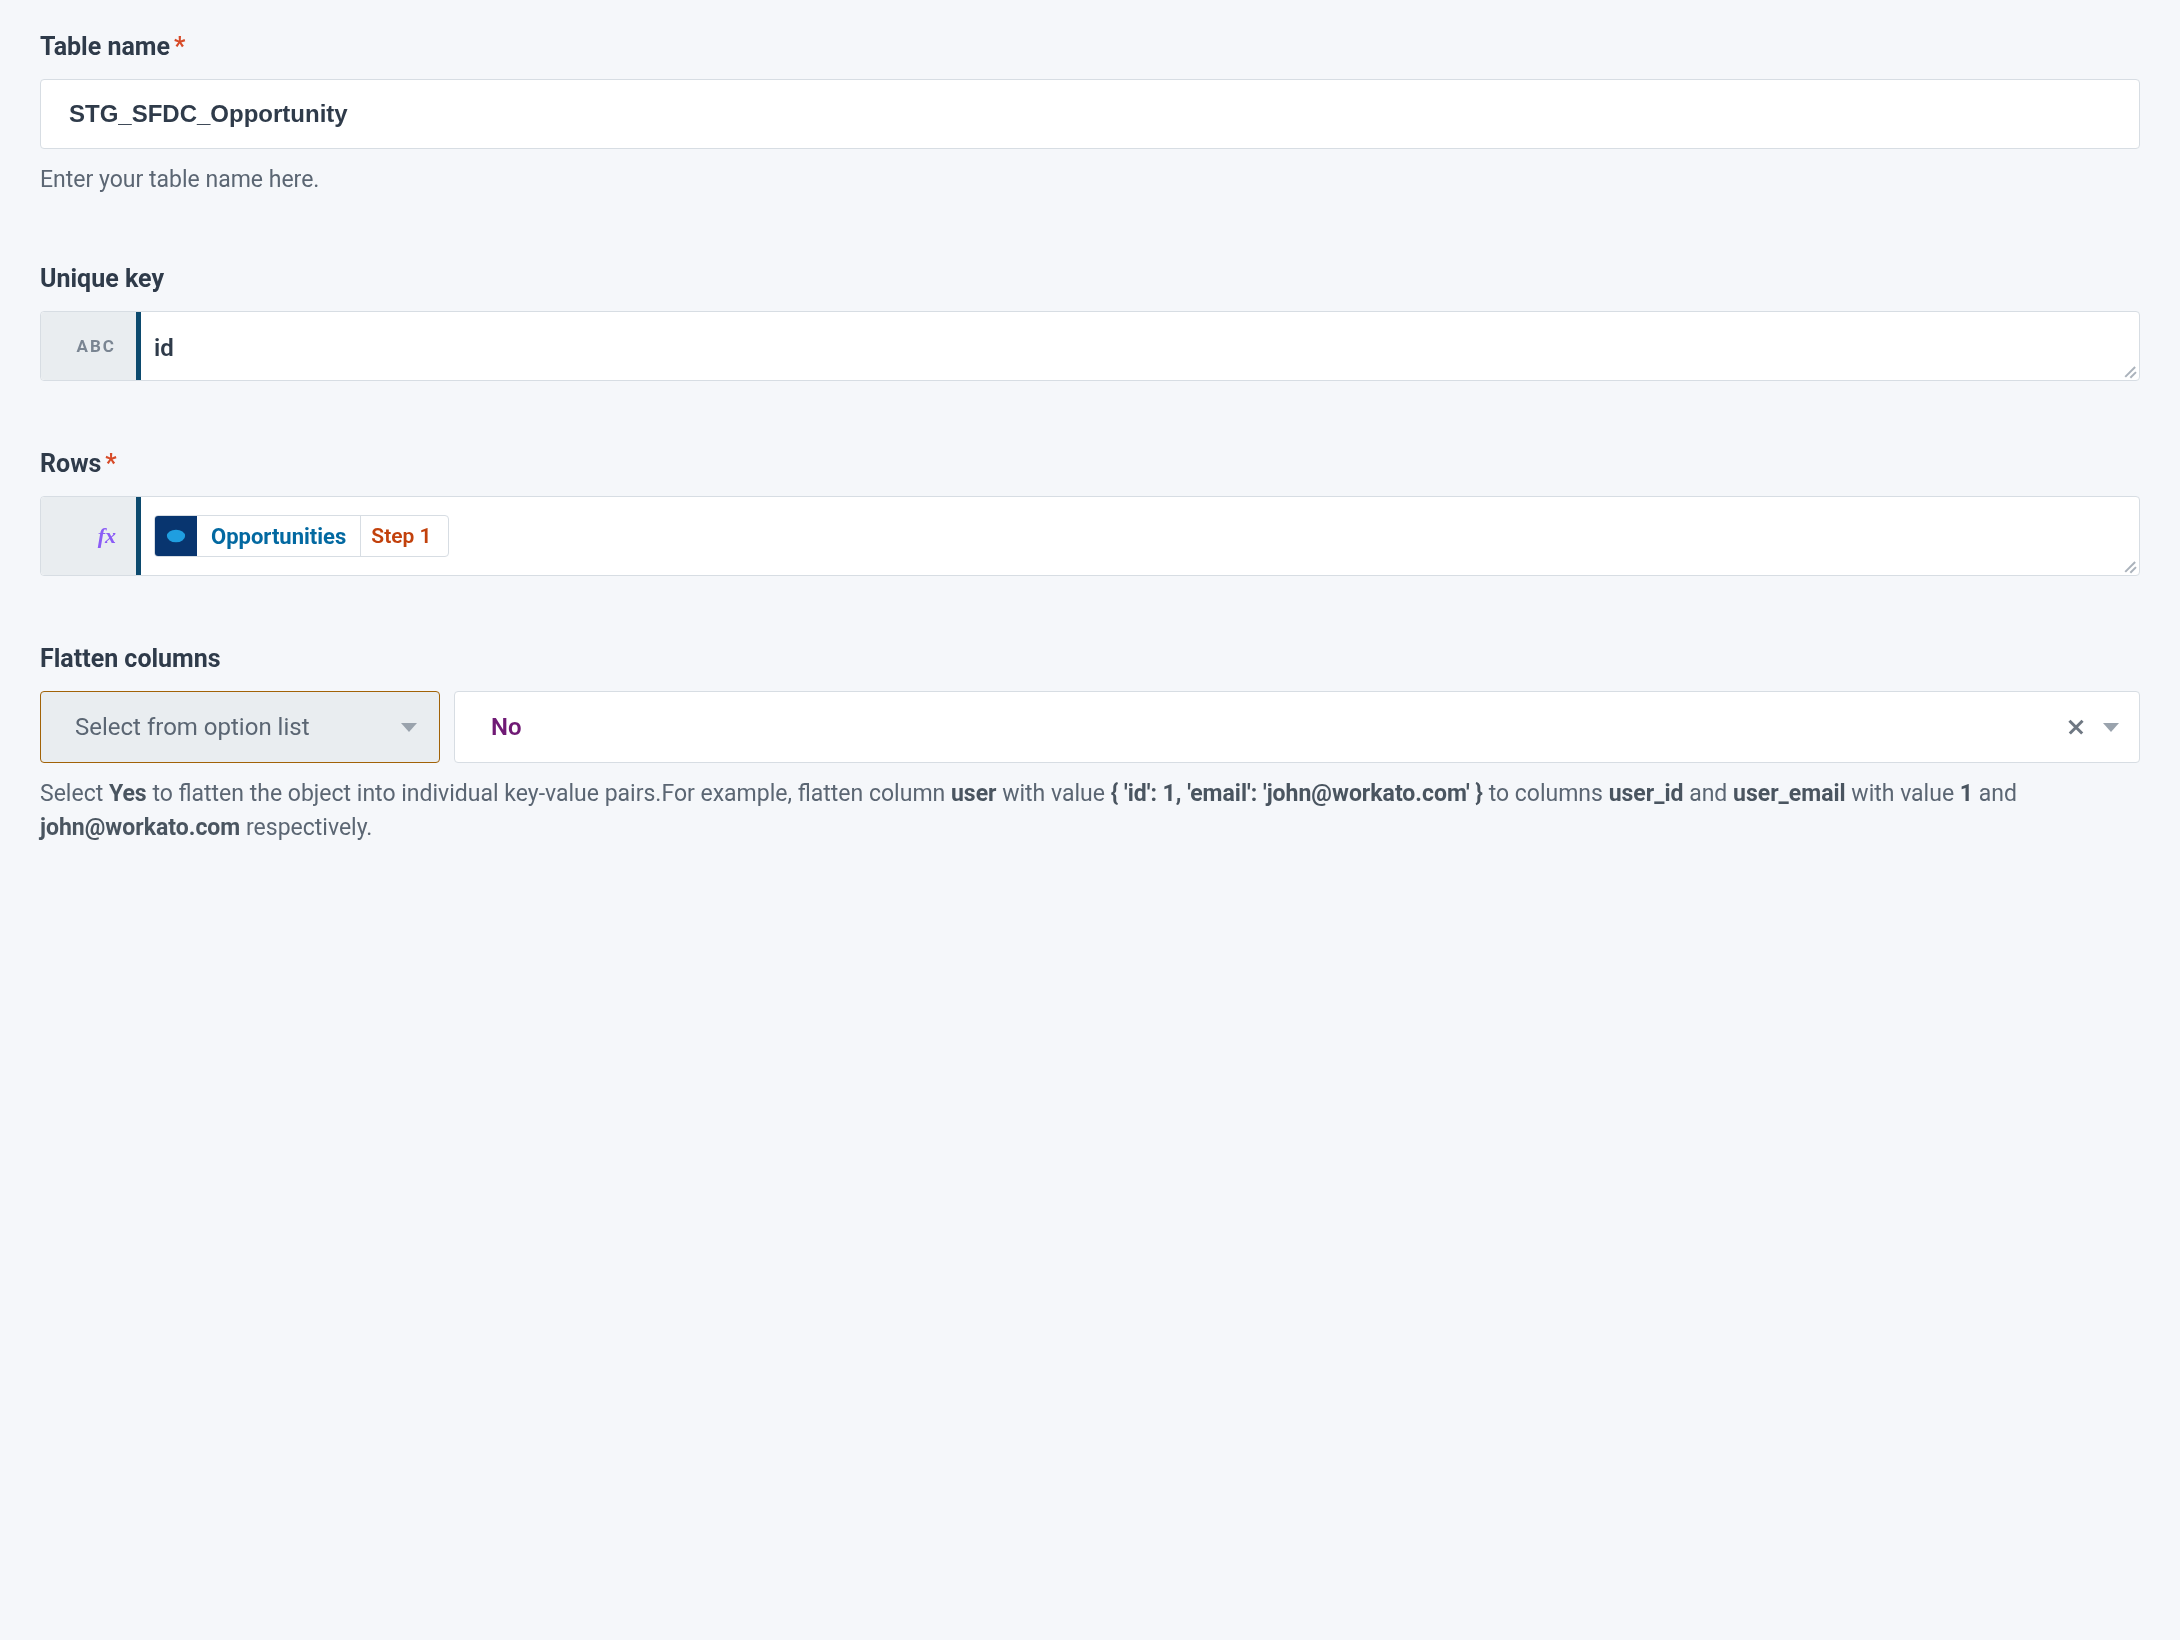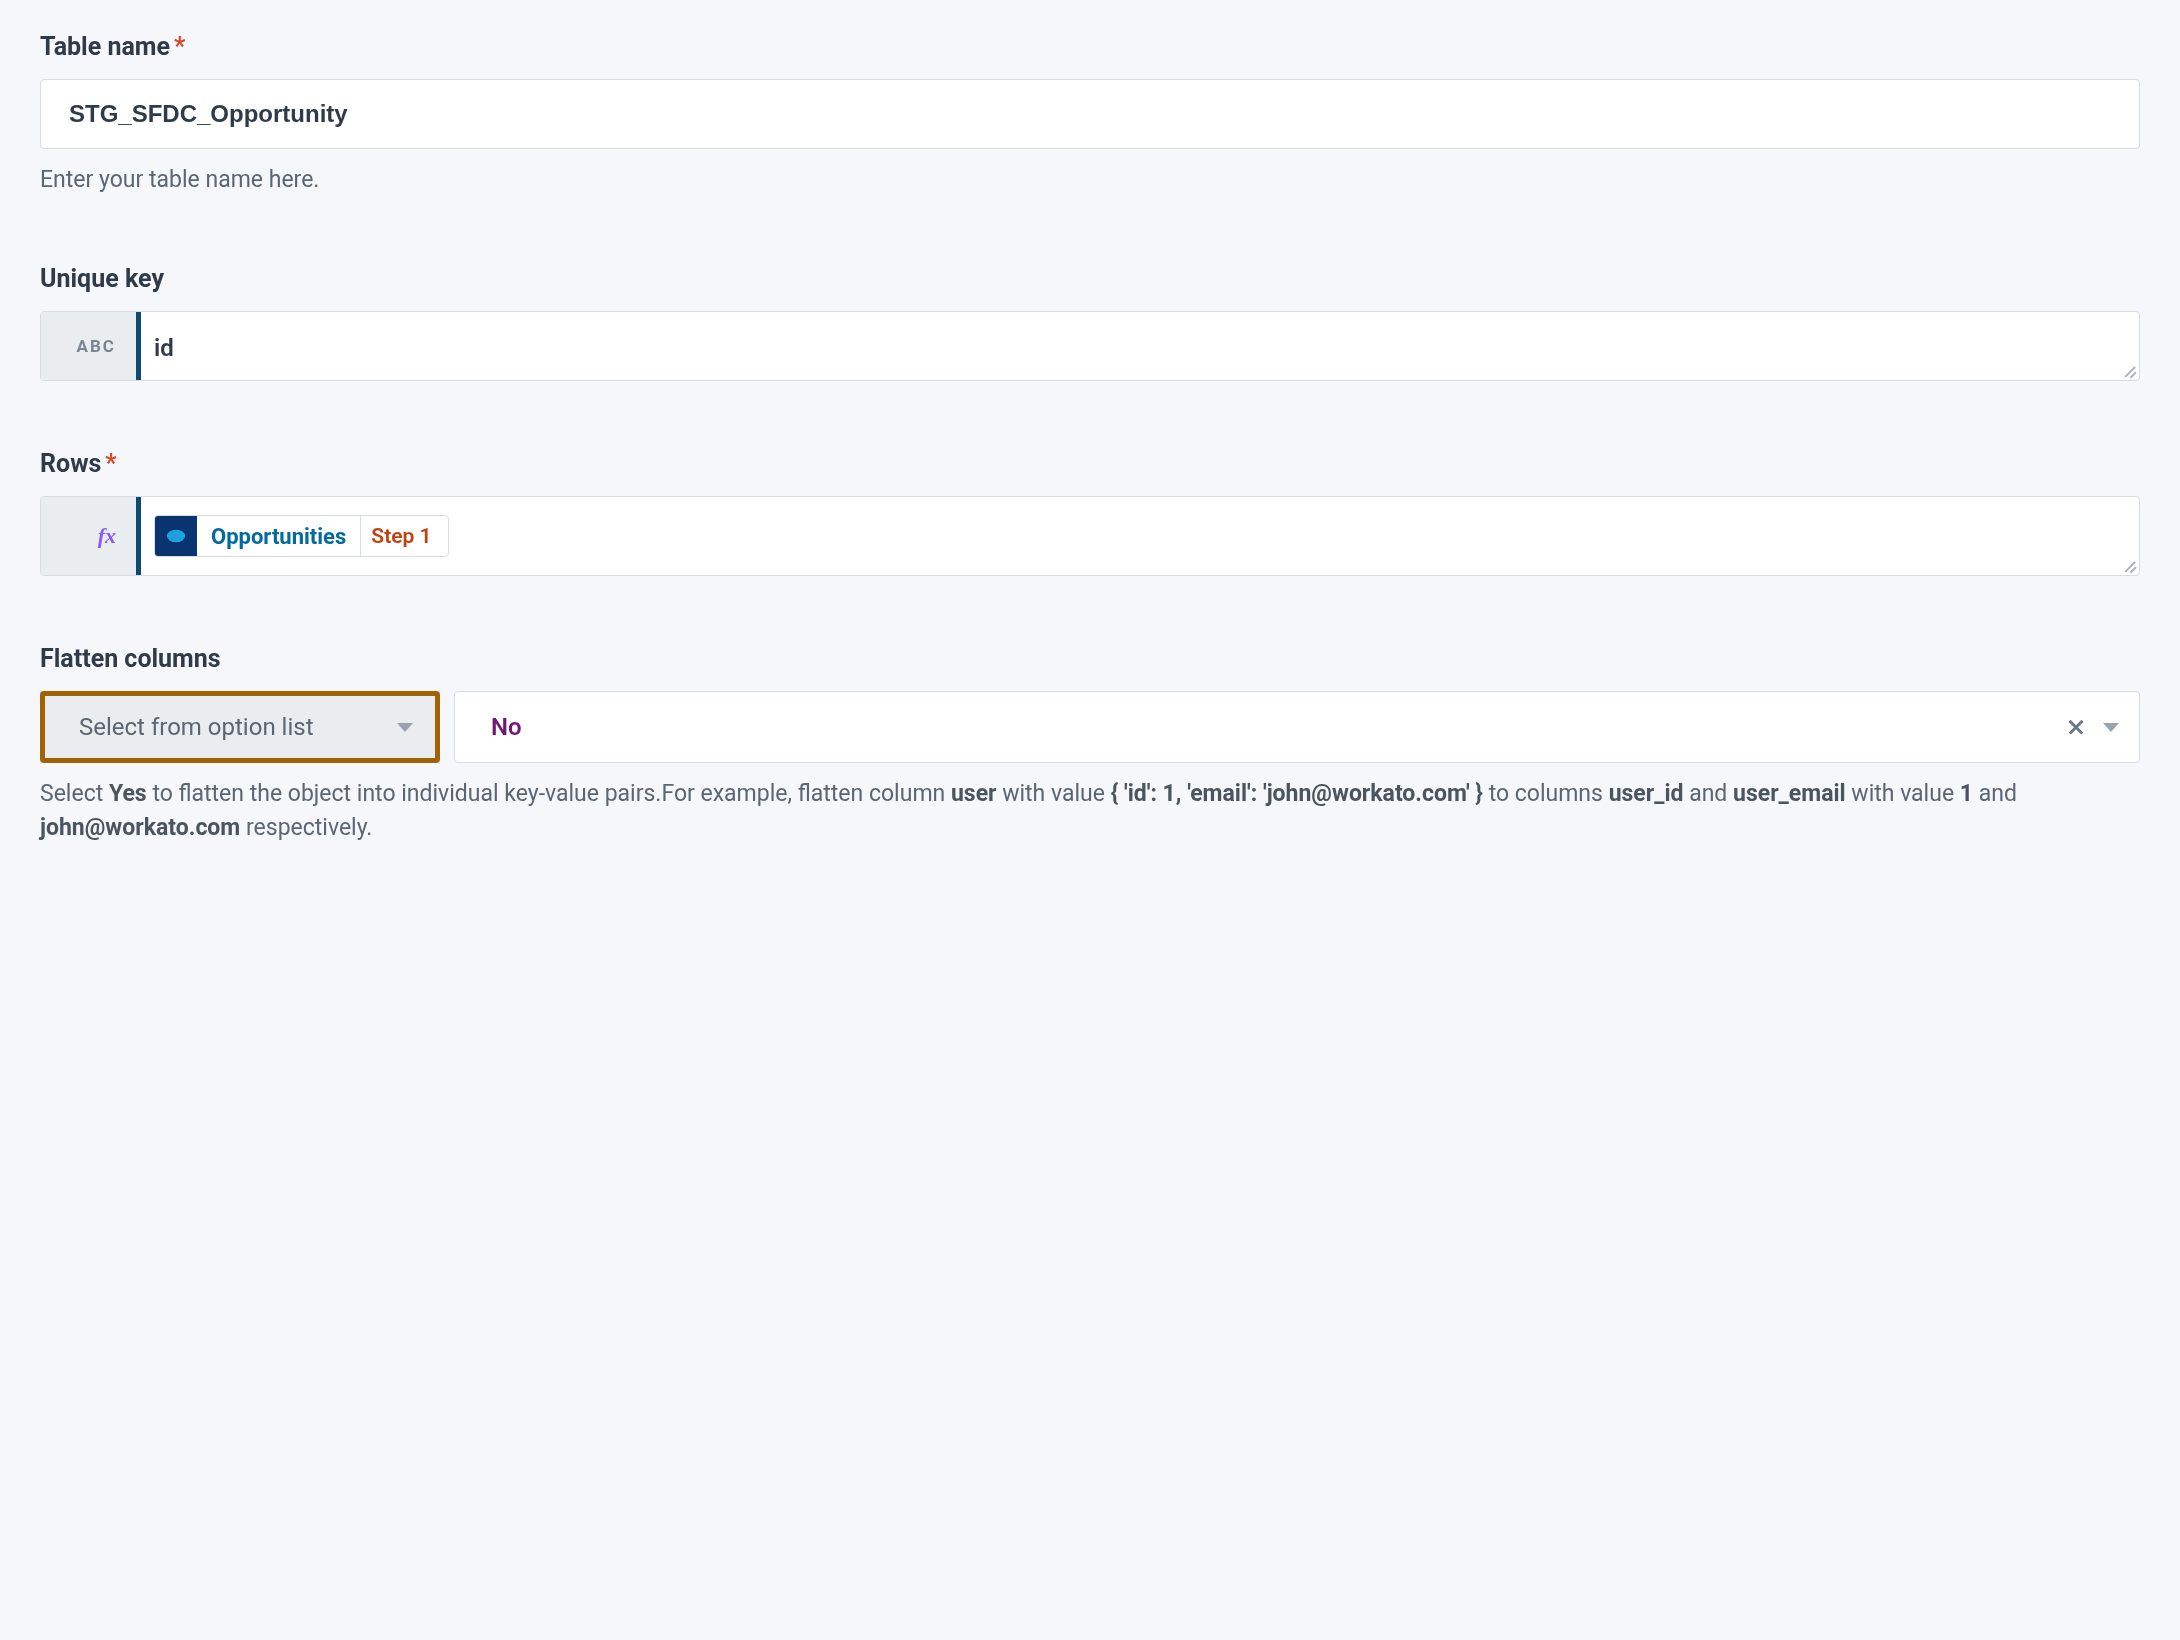--- a/index.html
+++ b/index.html
@@ -158,21 +158,21 @@
     }
     .split-row {
       display: flex;
       gap: 14px;
       width: 100%;
     }
     .select-left {
       display: flex;
       align-items: center;
       justify-content: space-between;
-      border: 5px solid #a16207;
+      border: 1px solid #a16207;
       border-radius: 4px;
       background: #e9edf0;
       padding: 0 22px 0 34px;
       font-size: 24px;
       color: #5b6673;
       width: 400px;
       height: 72px;
       cursor: pointer;
     }
     .select-right {

